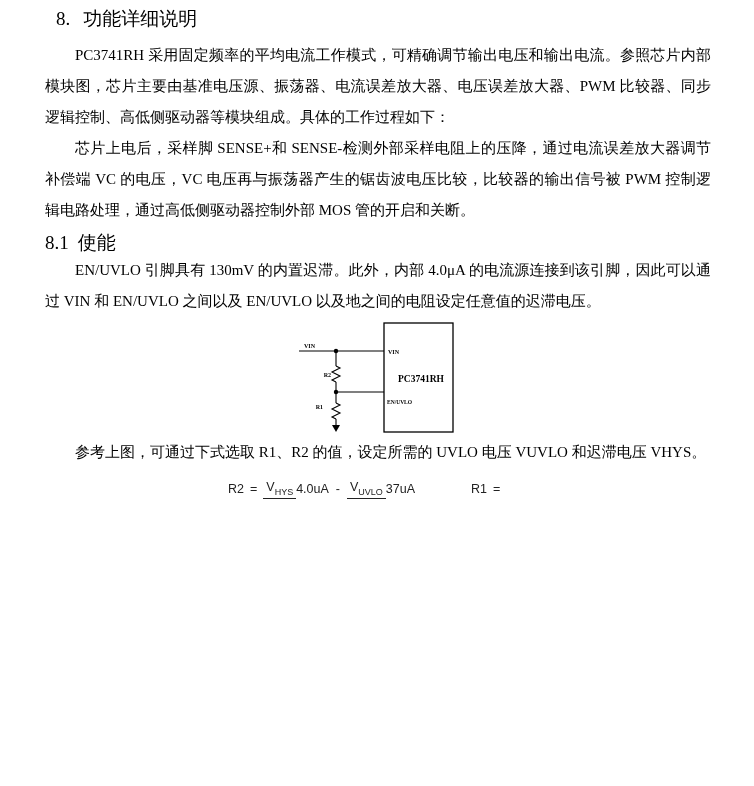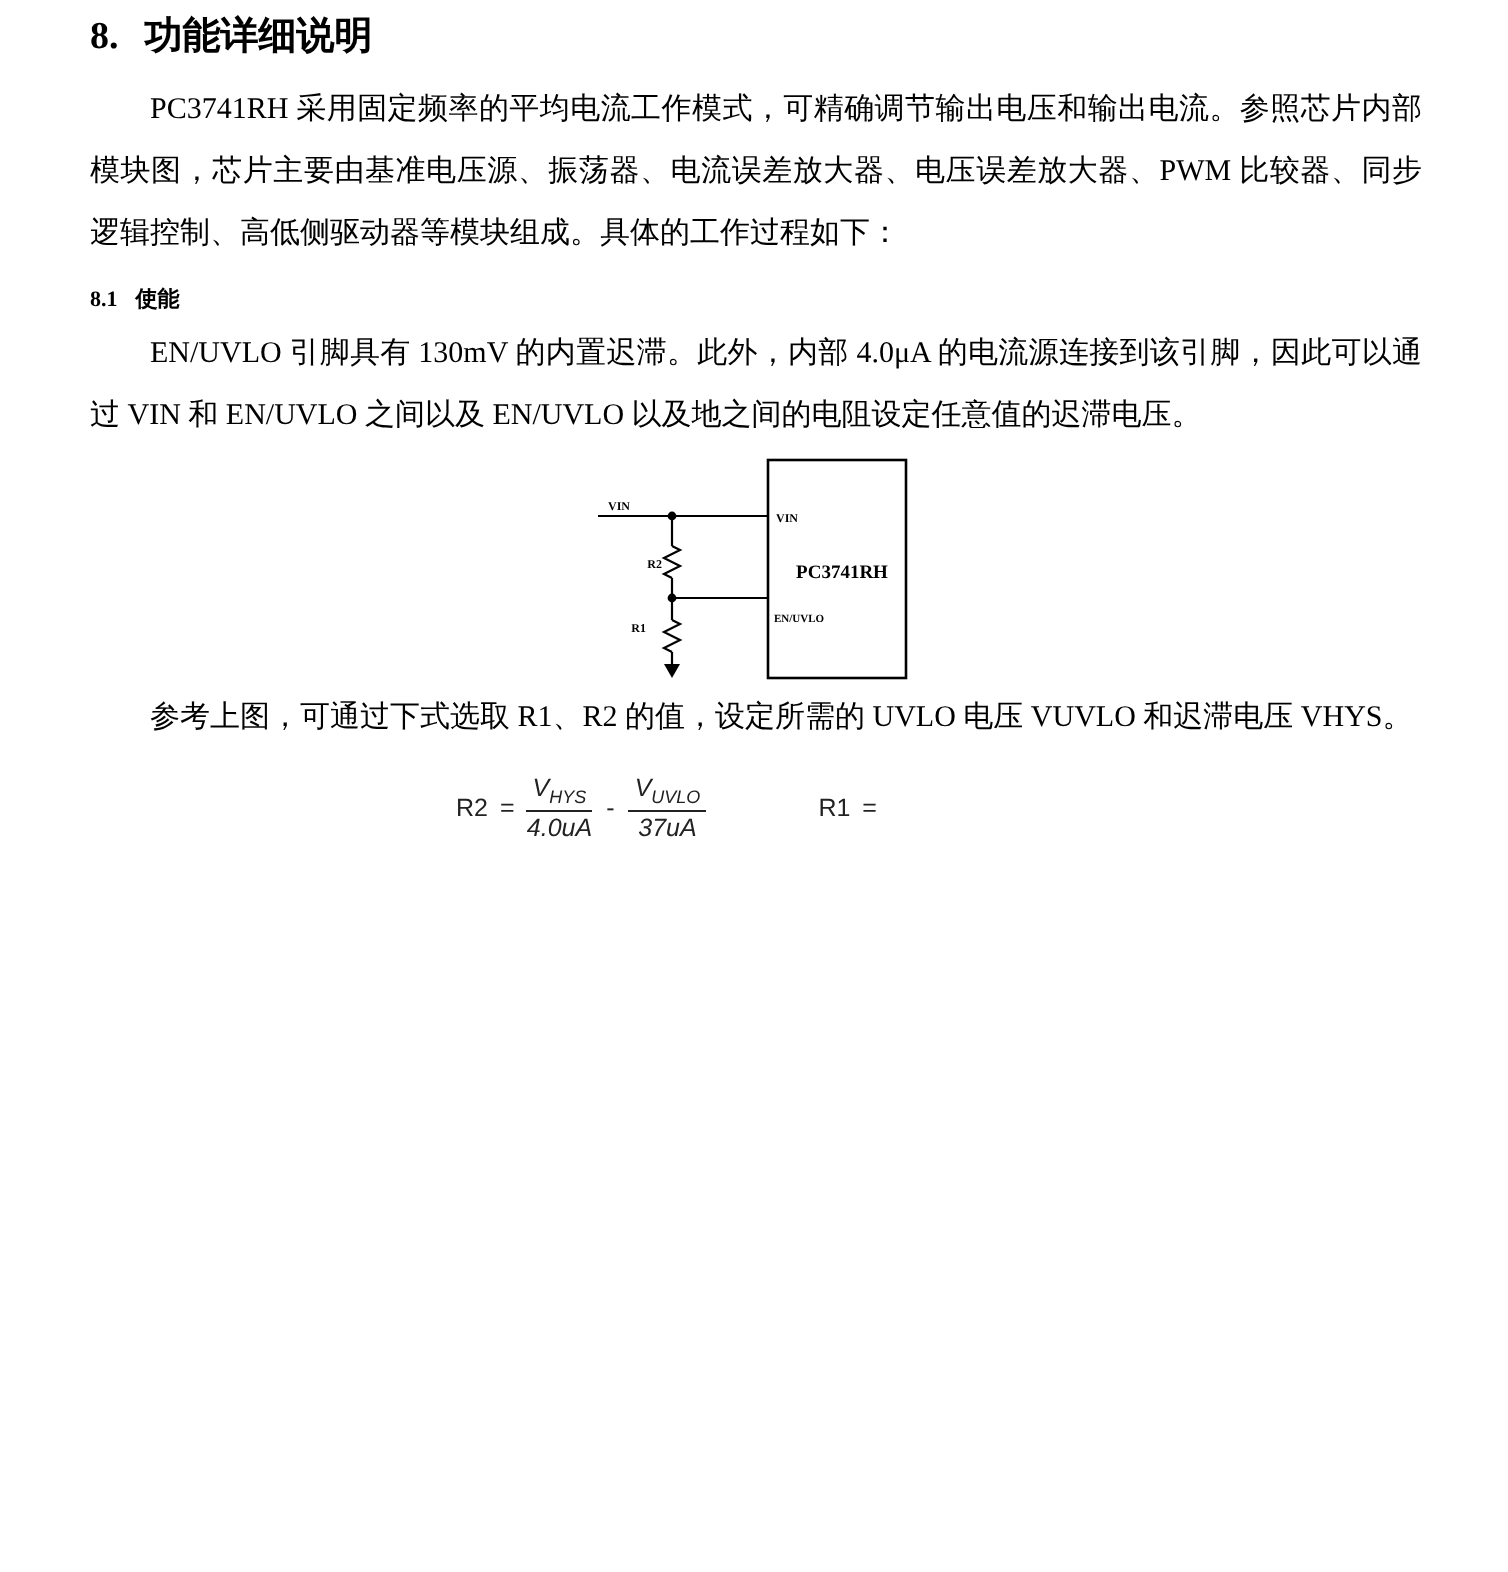--- a/index.html
+++ b/index.html
@@ -9,26 +9,26 @@
     color: #000000;
     font-family: "Liberation Serif", "DejaVu Serif", serif;
     overflow: hidden;
   }
   .page {
     box-sizing: border-box;
     width: 754px; height: 786px;
     padding: 8px 43px 0 45px;
   }
   h1.sec-h {
-    font-size: 19px; font-weight: bold;
-    margin: 0 0 10px 0; line-height: 22px;
+    font-size: 19px; font-weight: normal;
+    margin: 0 0 10px 11px; line-height: 22px;
   }
   h1.sec-h .hnum { margin-right: 13px; }
   h2.sub-h {
-    font-size: 11px; font-weight: bold;
+    font-size: 19px; font-weight: normal;
     margin: 7px 0 2px 0; line-height: 20px;
   }
   h2.sub-h .hnum { margin-right: 9px; }
   p.body-para {
     margin: 0;
     font-size: 15px;
     line-height: 31px;
     text-align: justify;
     text-indent: 2em;
   }
@@ -37,33 +37,34 @@
   .formula-row {
     display: flex; align-items: center;
     gap: 56px;
     margin: 12px 0 0 183px;
     font-family: "Liberation Sans", "DejaVu Sans", sans-serif;
     font-size: 12.5px;
     color: #222222;
   }
   .formula { display: flex; align-items: center; gap: 6px; }
   .formula sub { font-size: 9px; line-height: 1; }
-  .frac { display: inline-flex; flex-direction: column; align-items: center; font-style: italic; }
+  .frac { display: inline-flex; align-items: center; }
   .frac .num { border-bottom: 1.3px solid #222; padding: 0 3px 1px 3px; line-height: 15px; }
   .frac .den { padding-top: 1px; line-height: 15px; }
   .minus { margin: 0 1px; }
 </style>
 </head>
 <body>
 
 <div class="page">
 
   <h1 class="sec-h"><span class="hnum">8.</span><span>功能详细说明</span></h1>
 
   <p class="body-para">PC3741RH 采用固定频率的平均电流工作模式，可精确调节输出电压和输出电流。参照芯片内部模块图，芯片主要由基准电压源、振荡器、电流误差放大器、电压误差放大器、PWM 比较器、同步逻辑控制、高低侧驱动器等模块组成。具体的工作过程如下：</p>
+  <p class="body-para">芯片上电后，采样脚 SENSE+和 SENSE-检测外部采样电阻上的压降，通过电流误差放大器调节补偿端 VC 的电压，VC 电压再与振荡器产生的锯齿波电压比较，比较器的输出信号被 PWM 控制逻辑电路处理，通过高低侧驱动器控制外部 MOS 管的开启和关断。</p>
 
   <h2 class="sub-h"><span class="hnum">8.1</span><span>使能</span></h2>
 
   <p class="body-para">EN/UVLO 引脚具有 130mV 的内置迟滞。此外，内部 4.0μA 的电流源连接到该引脚，因此可以通过 VIN 和 EN/UVLO 之间以及 EN/UVLO 以及地之间的电阻设定任意值的迟滞电压。</p>
 
   <div class="diagram-wrap">
     <svg width="170" height="118" viewBox="0 0 170 118" xmlns="http://www.w3.org/2000/svg">
 
       <rect x="93" y="4" width="69" height="109" fill="none" stroke="#000" stroke-width="1.3"></rect>
       <text x="130" y="63" font-family="Liberation Serif, DejaVu Serif, serif" font-size="9.5" font-weight="bold" text-anchor="middle" fill="#000">PC3741RH</text>

